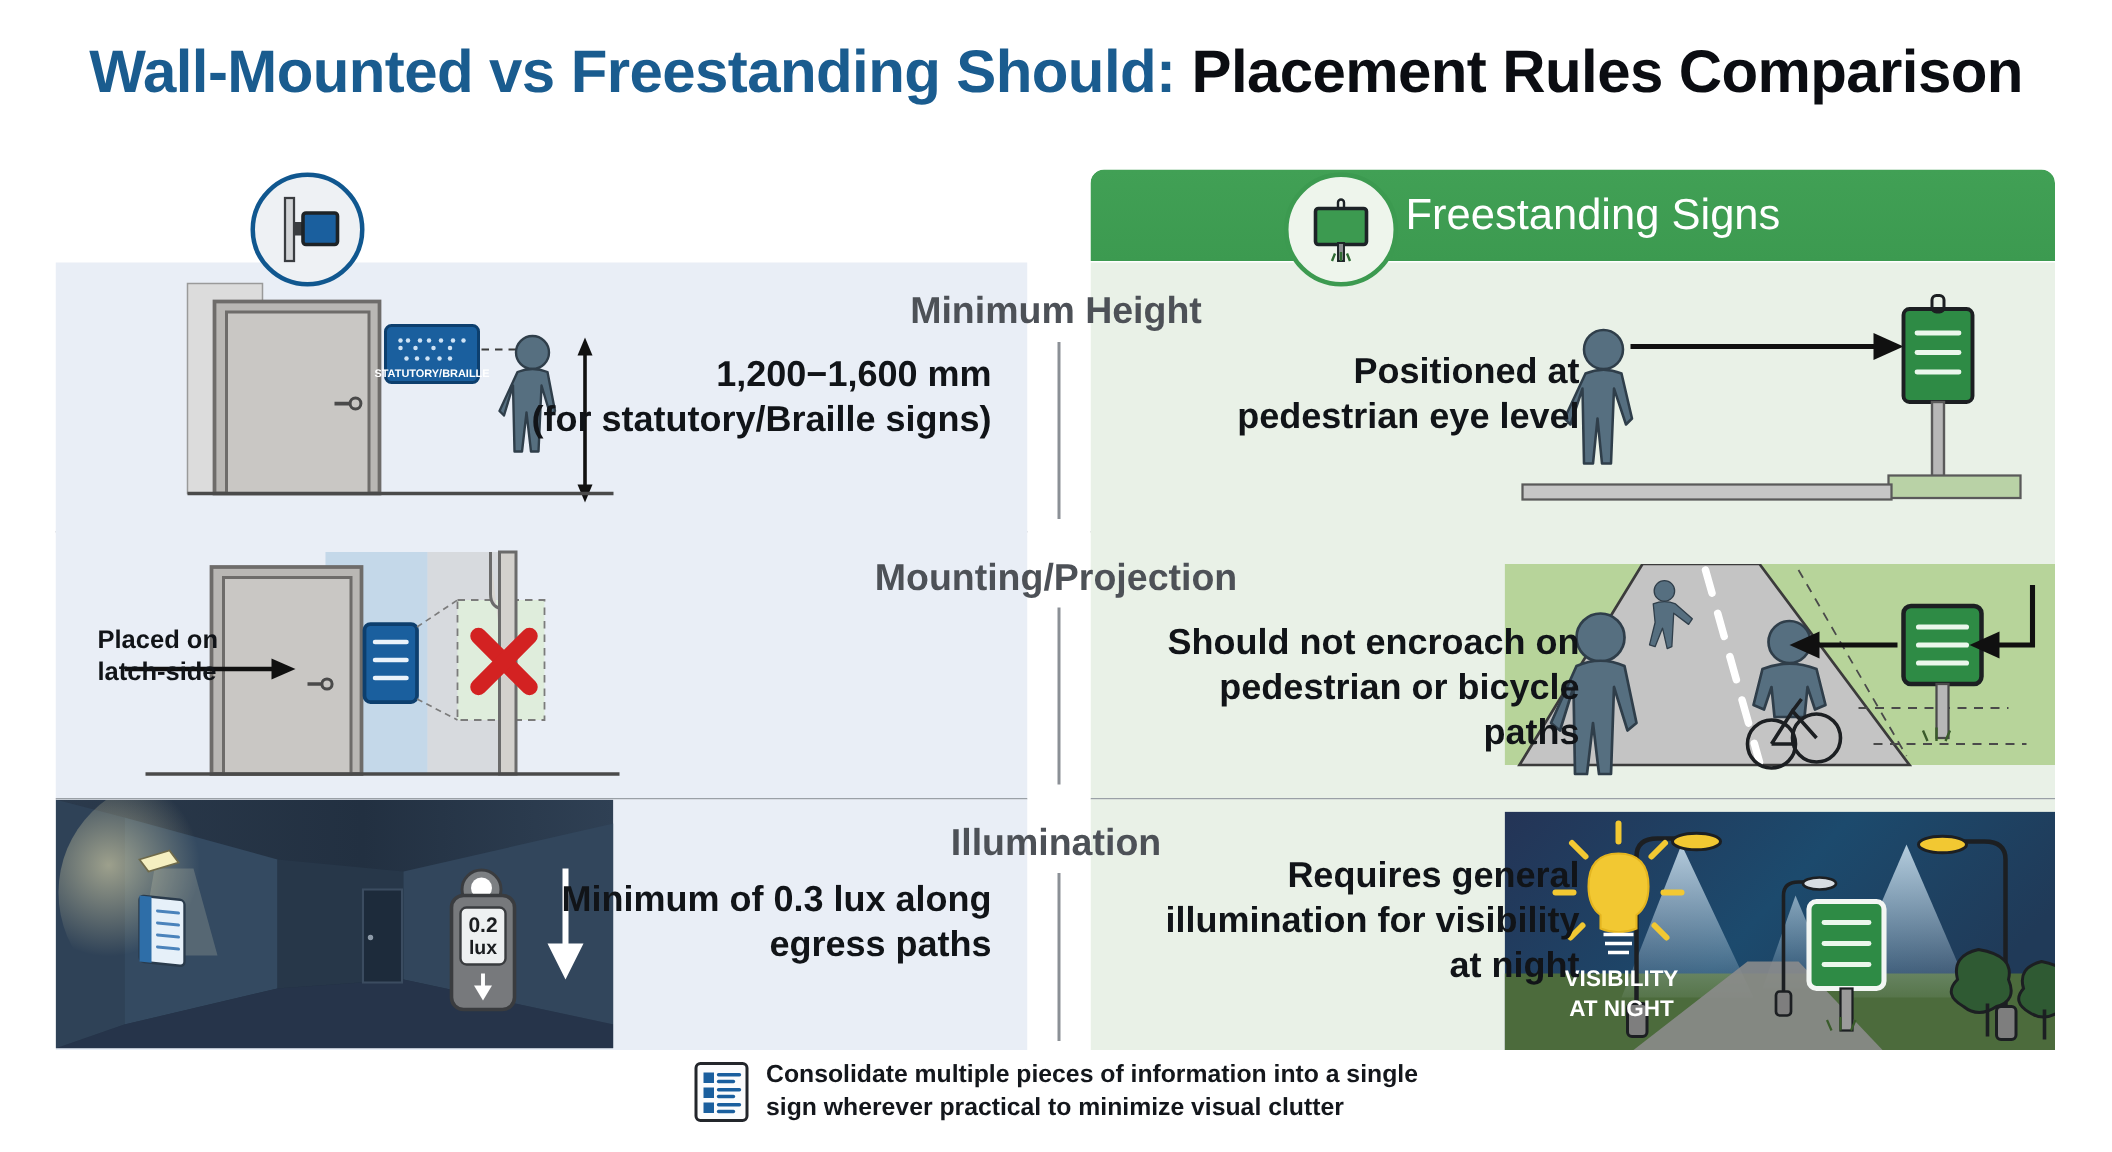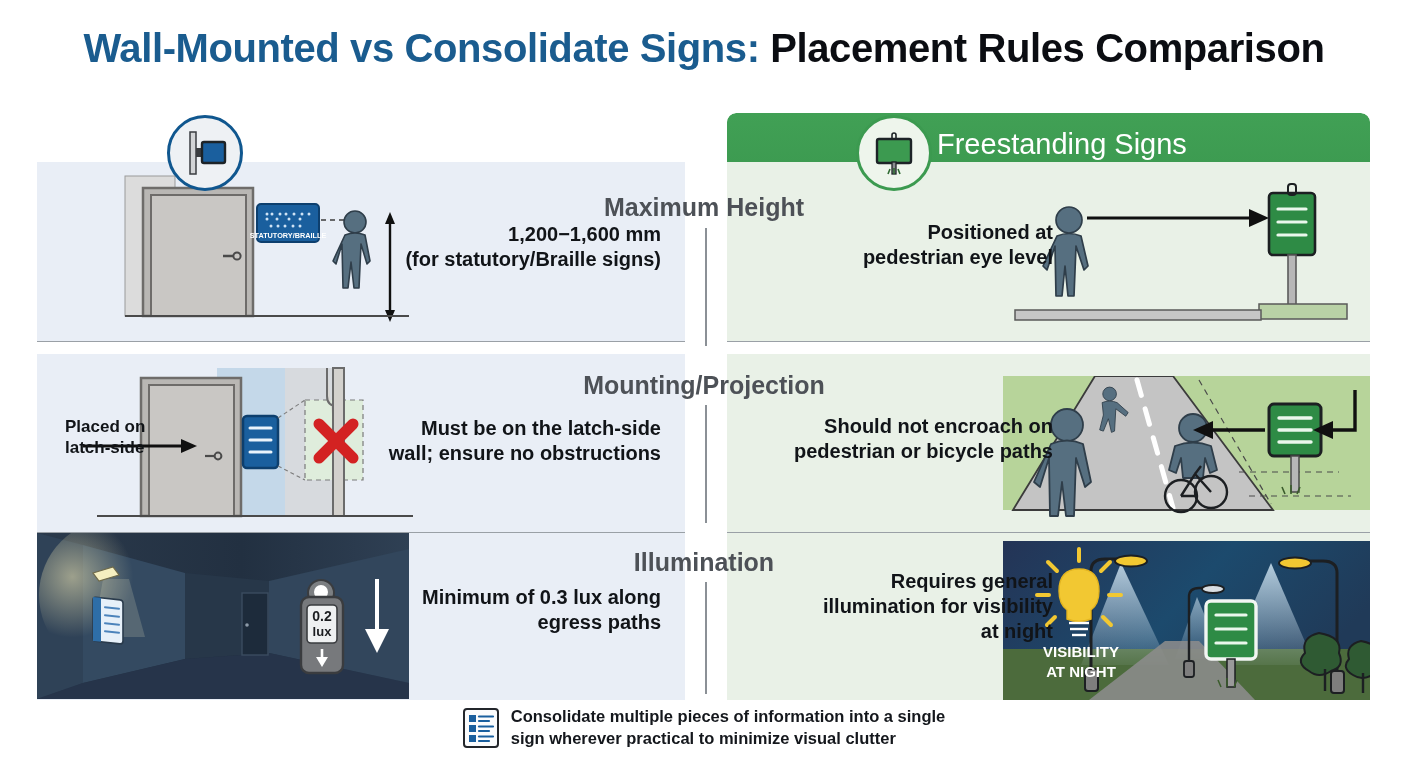--- a/index.html
+++ b/index.html
@@ -49,29 +49,29 @@
     display: flex; align-items: center; justify-content: center;
     z-index: 4;
   }
   .hdr-badge.green { border-color: #3c9a50; background: #eef5ec; left: 128px; }
 
   
   .row {
     position: absolute; left: 0; width: 100%;
     border-bottom: 1px solid #9aa0a6;
   }
-  .row1 { top: 49px;  height: 180px; }
+  .row1 { top: 62px;  height: 180px; }
   .row2 { top: 241px; height: 179px; }
   .row3 { top: 420px; height: 167px; border-bottom: none; }
 
   .panel-left  .row { background: #e9eef6; }
   .panel-right .row { background: #e9f1e7; }
 
   .row-caption {
-    position: absolute; font-size: 20px; font-weight: bold;
+    position: absolute; font-size: 24px; font-weight: bold;
     color: #111418; line-height: 1.25;
     white-space: pre-line;
   }
   .cap-l { right: 24px; text-align: right; }
   .cap-r { left: 26px;  text-align: right; width: 300px; }
 
   .section-label {
     position: absolute; width: 1408px; left: 0;
     text-align: center; color: #4d5157;
     font-size: 25px; font-weight: bold;
@@ -107,21 +107,21 @@
     white-space: pre-line;
   }
 
   
   svg { display: block; }
 </style>
 </head>
 <body>
 
 <div class="title-bar">
-  <span class="title-a">Wall-Mounted vs Consolidate Signs:</span><span class="title-b"> Placement Rules Comparison</span>
+  <span class="title-a">Wall-Mounted vs Freestanding Should:</span><span class="title-b"> Placement Rules Comparison</span>
 </div>
 
 <div class="panel panel-left">
 
 
   <div class="row row1">
     <div class="scene" style="left:60px;top:12px;width:340px;height:160px;">
       <svg width="340" height="160" viewBox="0 0 340 160">
 
         <rect x="28" y="2" width="50" height="140" fill="#dcdcdc" stroke="#9a9a9a" stroke-width="1"></rect>
@@ -205,22 +205,20 @@
           <line x1="296" y1="64" x2="262" y2="98"></line>
         </g>
 
         <line x1="26" y1="86" x2="126" y2="86" stroke="#101010" stroke-width="3"></line>
         <polygon points="140,86 124,79 124,93" fill="#101010"></polygon>
         <line x1="40" y1="156" x2="356" y2="156" stroke="#4a4a4a" stroke-width="2.2"></line>
       </svg>
     </div>
     <div class="row-caption" style="left:28px;top:62px;text-align:left;font-size:17px;">Placed on
 latch-side</div>
-    <div class="row-caption cap-l" style="top:62px;">Must be on the latch-side
-wall; ensure no obstructions</div>
   </div>
 
   <div class="row row3">
     <div class="scene" style="left:0px;top:0px;width:372px;height:166px;text-align:right;">
       <svg width="372" height="166" viewBox="0 0 372 166">
         <defs>
           <radialGradient id="glow" cx="22%" cy="38%" r="40%">
             <stop offset="0%" stop-color="#f7edb8" stop-opacity="0.55"></stop>
             <stop offset="100%" stop-color="#f7edb8" stop-opacity="0"></stop>
           </radialGradient>
@@ -468,21 +466,21 @@
 </div>
 <div class="hdr-badge green" style="position:absolute;left:856px;top:115px;">
   <svg width="50" height="50" viewBox="0 0 50 50">
     <rect x="23" y="5" width="4" height="7" rx="2" fill="none" stroke="#1d2327" stroke-width="1.6"></rect>
     <rect x="8" y="11" width="34" height="24" rx="2" fill="#3c9a50" stroke="#1d2327" stroke-width="2.4"></rect>
     <rect x="23" y="34" width="4" height="12" fill="#8a8d90" stroke="#1d2327" stroke-width="1.3"></rect>
     <path d="M19 46 l2 -5 M25 46 l0 -6 M31 46 l-2 -5" stroke="#2f6b33" stroke-width="1.6" fill="none"></path>
   </svg>
 </div>
 
-<div class="section-label sl1">Maximum Height</div>
+<div class="section-label sl1">Minimum Height</div>
 <div class="section-label sl2">Mounting/Projection</div>
 <div class="section-label sl3">Illumination</div>
 <div class="center-divider cd1"></div>
 <div class="center-divider cd2"></div>
 <div class="center-divider cd3"></div>
 
 <div class="footer">
   <div class="footer-ico">
     <svg width="32" height="36" viewBox="0 0 32 36">
       <rect x="4" y="5" width="7" height="7" fill="#1a5f9e"></rect>

